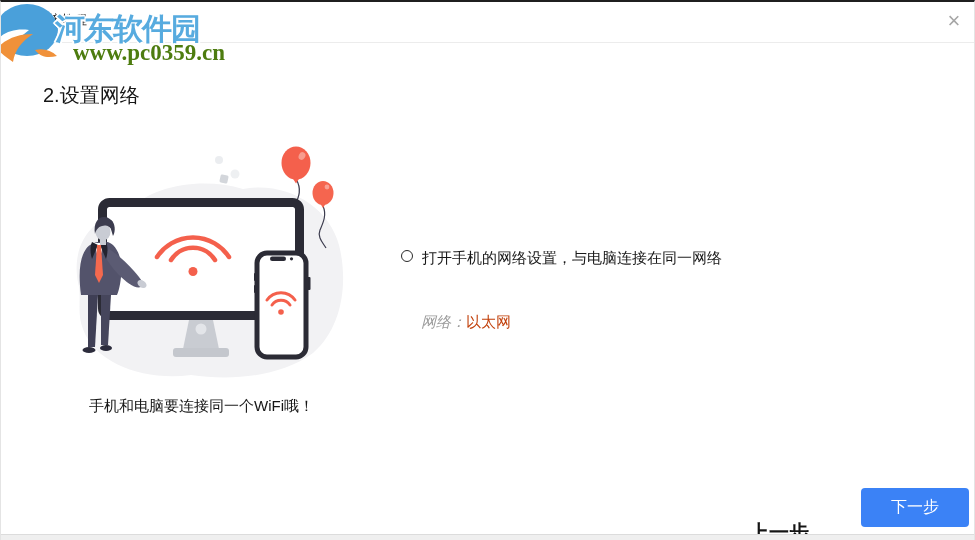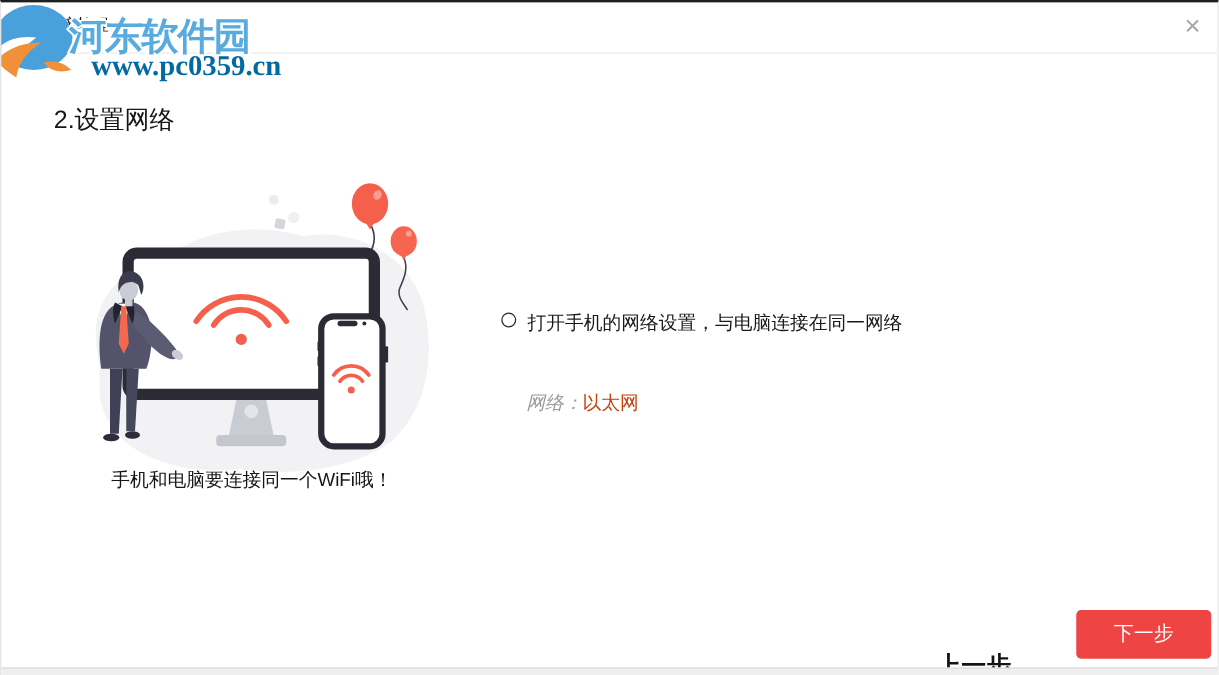--- a/index.html
+++ b/index.html
@@ -18,39 +18,39 @@
   .close-btn { position:absolute; right:6px; top:5px; width:28px; height:28px;
     display:flex; align-items:center; justify-content:center;
     font-size:22px; line-height:1; color:#a6a6a6; cursor:pointer; background:transparent; border:none; }
   
   .watermark { position:absolute; left:-2px; top:1px; width:230px; height:66px; z-index:10; pointer-events:none; }
   .wm-logo { position:absolute; left:0; top:1px; }
   .wm-name { position:absolute; left:56px; top:6px; font-size:30px; font-weight:bold; letter-spacing:-1px;
     color:#57abdf;
     text-shadow:-2px 0 #fff, 2px 0 #fff, 0 -2px #fff, 0 2px #fff, -1px -1px #fff, 1px -1px #fff, -1px 1px #fff, 1px 1px #fff; }
   .wm-url { position:absolute; left:74px; top:37px; font-size:23px; font-weight:bold;
-    font-family:"Liberation Serif","DejaVu Serif",serif; color:#0369a1;
+    font-family:"Liberation Serif","DejaVu Serif",serif; color:#4d7c0f;
     text-shadow:-1px 0 #fff, 1px 0 #fff, 0 -1px #fff, 0 1px #fff; }
   
   .heading { position:absolute; left:42px; top:80px; font-size:20px; color:#161616;text-align:center; }
   .illustration { position:absolute; left:50px; top:125px; }
-  .caption { position:absolute; left:88px; top:373px; font-size:15px; color:#161616; }
+  .caption { position:absolute; left:88px; top:395px; font-size:15px; color:#161616; }
   .radio { position:absolute; left:400px; top:248px; width:12px; height:12px;
     border:1.5px solid #2a2a2a; border-radius:50%; background:#fff; }
   .instruction { position:absolute; left:421px; top:247px; font-size:15px; color:#191919; }
   .netrow { position:absolute; left:420px; top:311px; font-size:15px; }
   .iprow  { position:absolute; left:574px; top:311px; font-size:15px; }
   .lbl { color:#9b9b9b;font-style:italic; }
   .val { color:#c2410c; }
   
   .prev-btn { position:absolute; left:748px; top:517px; font-size:20px; font-weight:bold;
     color:#141414; background:transparent; border:none; cursor:pointer;
     font-family:Liberation Serif, serif; }
   .next-btn { position:absolute; left:860px; top:486px; width:108px; height:39px;
-    background:#ef4444; color:#ffffff; font-size:16px; border:none; border-radius:4px;
+    background:#3b82f6; color:#ffffff; font-size:16px; border:none; border-radius:4px;
     cursor:pointer; font-family:"Liberation Sans","DejaVu Sans",sans-serif; }
   .bottom-strip { position:absolute; left:0; bottom:0; width:100%; height:6px;
     background:#efefef; border-top:1px solid #dcdcdc; }
 </style>
 </head>
 <body>
 
 <div class="window">
 
   <div class="titlebar">

